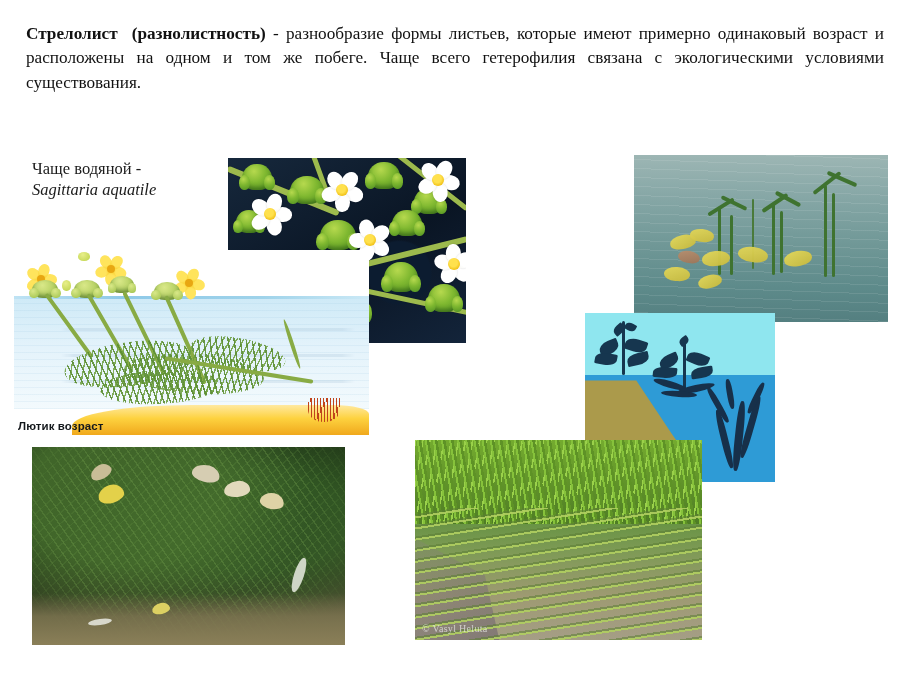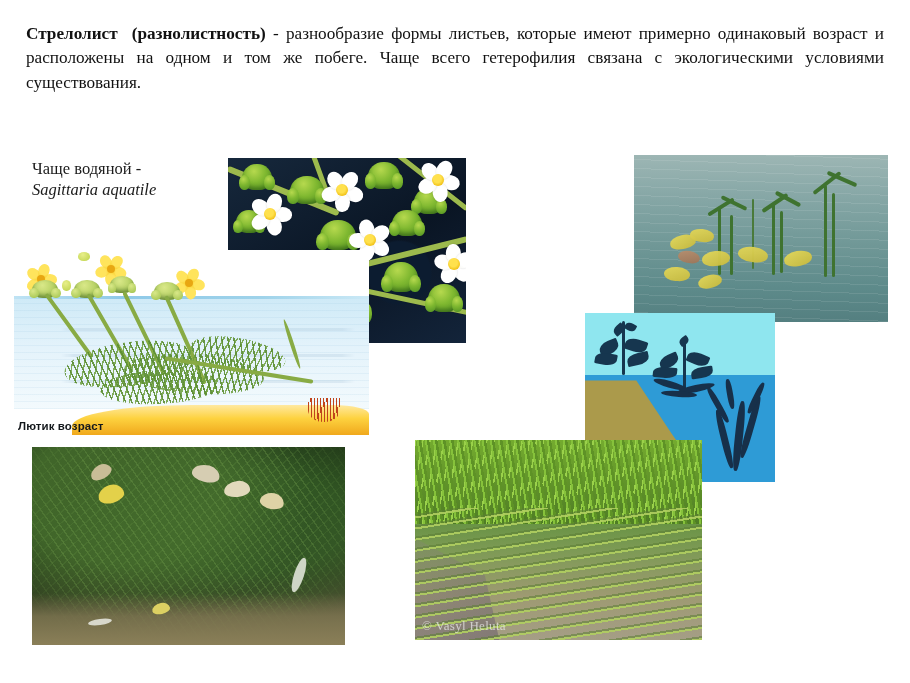--- a/index.html
+++ b/index.html
@@ -221,21 +221,21 @@
     background:linear-gradient(150deg,rgba(150,140,140,.15),rgba(120,110,112,.85));
     clip-path:polygon(0% 18%, 58% 48%, 70% 100%, 0% 100%);
   }
   #fig-sagittaria-ribbons .ribbons{
     position:absolute;left:0;bottom:0;width:100%;height:66%;
     background:
       repeating-linear-gradient(-9deg, rgba(176,206,96,.9) 0 2px, rgba(92,126,52,.55) 2px 4px, transparent 4px 11px);
   }
   .watermark{
     position:absolute;left:7px;bottom:6px;
-    font-family:"Liberation Serif", serif;font-size:13px;
+    font-family:"Liberation Serif", serif;font-size:10px;
     color:rgba(235,235,235,.72);letter-spacing:.3px;
   }
 </style>
 </head>
 <body>
 
 <div class="slide">
 
   <div class="lead"><b>Стрелолист</b><span class="sp"></span><b>(разнолистность)</b><span> - разнообразие формы листьев, которые имеют примерно одинаковый возраст и расположены на одном и том же побеге. Чаще всего гетерофилия связана с экологическими условиями существования.</span></div>
 

